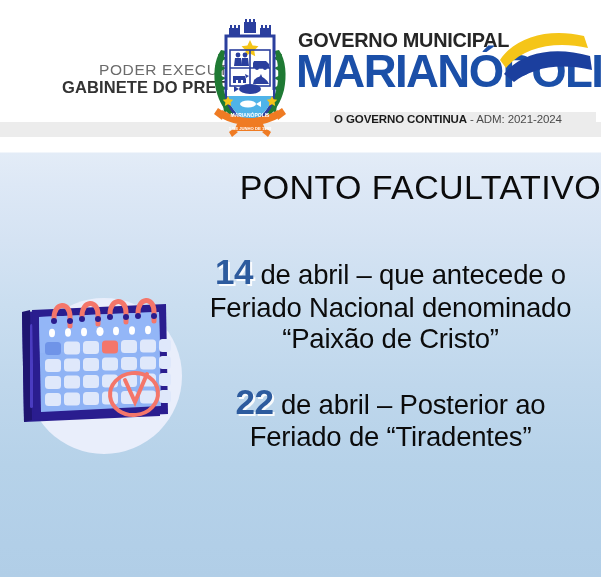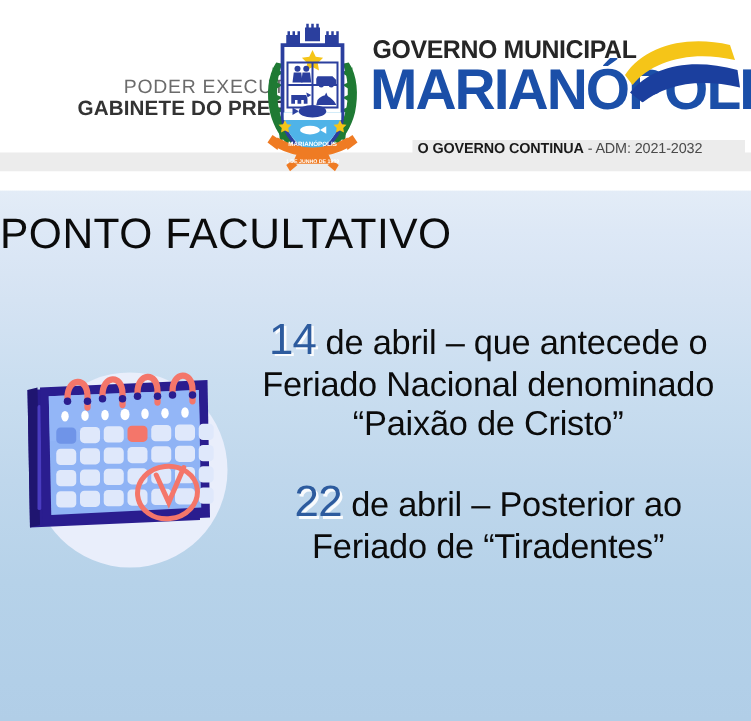--- a/index.html
+++ b/index.html
@@ -160,21 +160,21 @@
         #b6d2e9 320px,
         #b2cfe8 400px,
         #b1cee7 432px);
   }
 
   .title {
     position: absolute;
     left: 0;
     top: 168px;
     width: 601px;
-    text-align: left;
+    text-align: right;
     font-size: 34px;
     font-weight: 400;
     letter-spacing: 0.4px;
     color: #0b0b0b;
     white-space: nowrap;
   }
 
   
   .calendar-wrap {
     position: absolute;
@@ -197,21 +197,21 @@
     font-size: 27.5px;
     line-height: 1.14;
     letter-spacing: -0.2px;
     font-weight: 400;
   }
   .para-2 {
     margin-top: 27px;
   }
   .bignum {
     font-size: 35px;
-    font-weight: 400;
+    font-weight: 700;
     color: #2d5b9e;
     letter-spacing: -0.5px;
     text-shadow: 2px 2px 0 rgba(255,255,255,0.9);
     vertical-align: baseline;
   }
 </style>
 </head>
 <body>
 
 <div id="poster">
@@ -317,21 +317,21 @@
         <div class="gov-line1">GOVERNO MUNICIPAL</div>
         <div class="gov-line2">MARIANÓPOLIS</div>
         <div class="gov-swoosh">
           <svg width="104" height="52" viewBox="0 0 104 52" xmlns="http://www.w3.org/2000/svg">
             <path d="M8 30 C24 6 58 -2 92 6 L96 18 C62 10 30 18 14 38 Z" fill="#f5c518"></path>
             <path d="M12 44 C30 22 62 16 98 26 L100 40 C66 32 40 38 22 52 Z" fill="#1b3f9e"></path>
           </svg>
         </div>
         <div class="gov-tagband"></div>
         <div class="gov-tag">
-          <span class="b">O GOVERNO CONTINUA</span><span class="n"> - ADM: 2021-2032</span>
+          <span class="b">O GOVERNO CONTINUA</span><span class="n"> - ADM: 2021-2024</span>
         </div>
       </div>
 
     </div>
   </div>
 
   <div class="poster-body"></div>
 
   <div class="title">PONTO FACULTATIVO</div>
 

